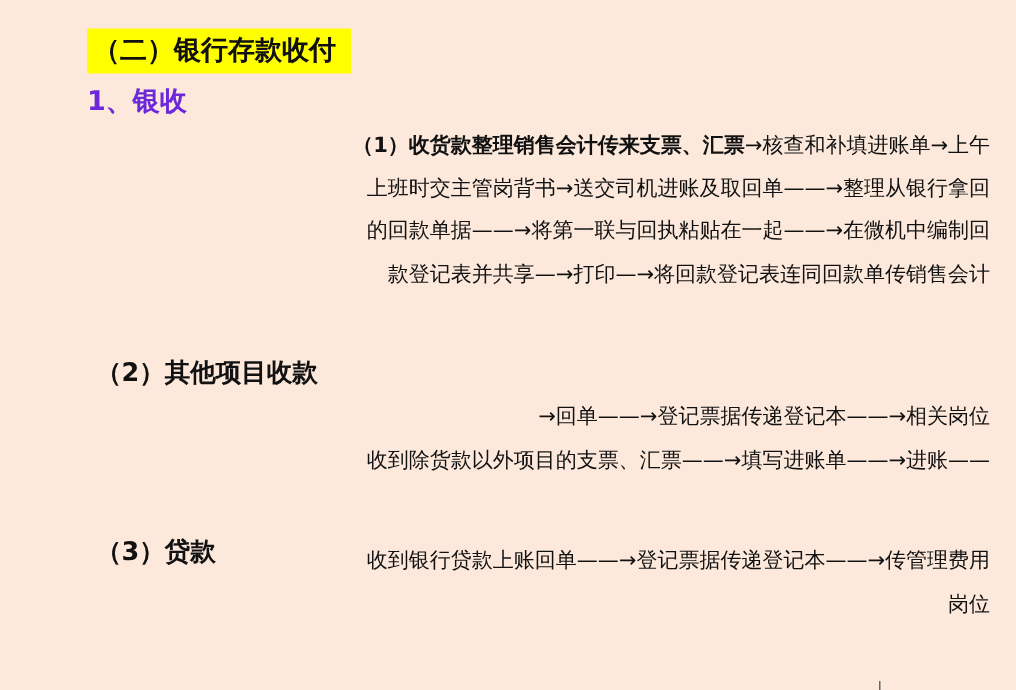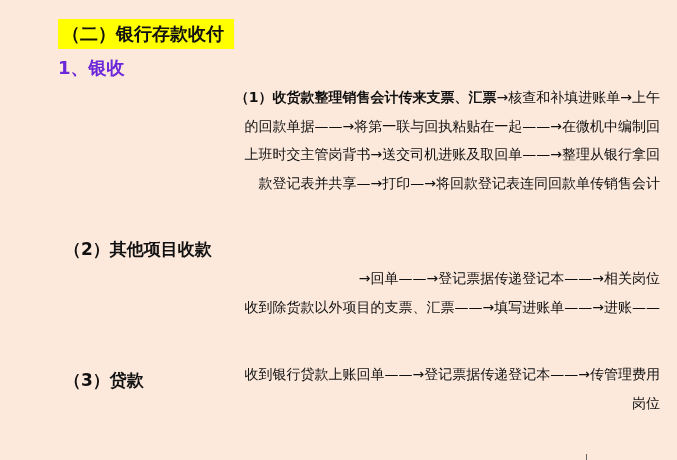--- a/index.html
+++ b/index.html
@@ -36,31 +36,31 @@
   </style>
 </head>
 <body>
 
 <div class="slide">
   <div class="section-title">（二）银行存款收付</div>
   <div class="sub-heading">1、银收</div>
 
   <div class="para" style="top:83px;">
     <span class="line"><span class="bold">（1）收货款整理销售会计传来支票、汇票</span><span>→核查和补填进账单→上午</span></span>
+    <span class="line">上班时交主管岗背书→送交司机进账及取回单——→整理从银行拿回</span>
     <span class="line">的回款单据——→将第一联与回执粘贴在一起——→在微机中编制回</span>
-    <span class="line">上班时交主管岗背书→送交司机进账及取回单——→整理从银行拿回</span>
     <span class="line">款登记表并共享—→打印—→将回款登记表连同回款单传销售会计</span>
   </div>
 
   <div class="item-heading" style="top:237px;">（2）其他项目收款</div>
   <div class="para" style="top:264px;">
     <span class="line">→回单——→登记票据传递登记本——→相关岗位</span>
     <span class="line">收到除货款以外项目的支票、汇票——→填写进账单——→进账——</span>
   </div>
 
-  <div class="item-heading" style="top:368px;">（3）贷款</div>
+  <div class="item-heading" style="top:356px;">（3）贷款</div>
   <div class="para" style="top:360px;">
     <span class="line">收到银行贷款上账回单——→登记票据传递登记本——→传管理费用</span>
     <span class="line">岗位</span>
   </div>
 
   <div class="mark"></div>
 </div>
 
 </body></html>

